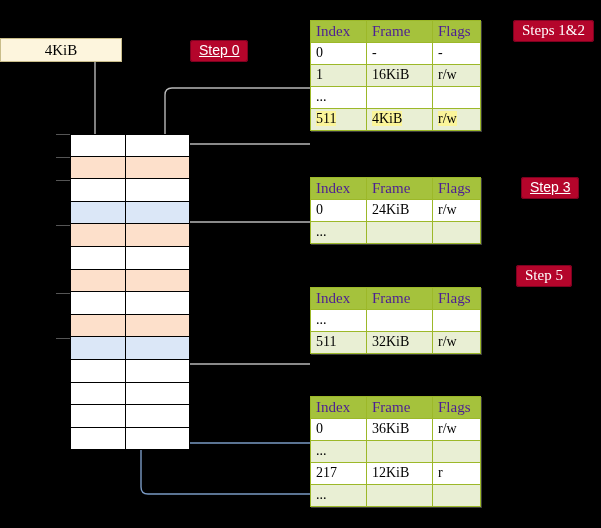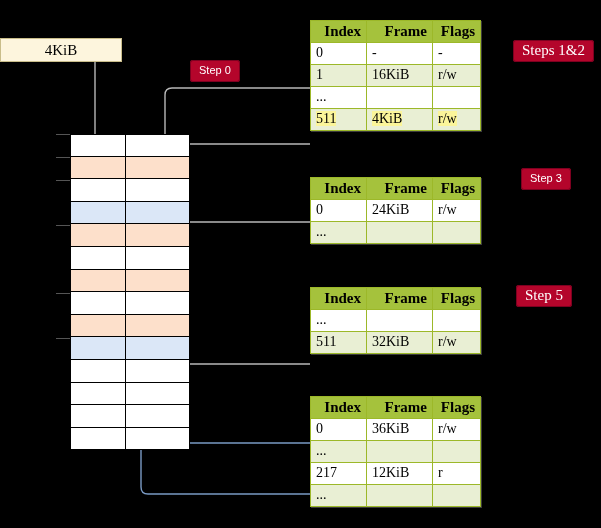--- a/index.html
+++ b/index.html
@@ -19,23 +19,22 @@
     display:flex;align-items:center;justify-content:center;
     font-size:15px;color:#000;
   }
 
   
   .pill{
     position:absolute;background:#b4052b;color:#fff;
     border-radius:3px;padding:2px 9px 3px;
     font-size:15px;line-height:17px;white-space:nowrap;
     box-shadow:0 0 0 1px #7e0020 inset;
-    margin-top:20px;
-  }
-  .pill.sans{font-family:"Liberation Sans",sans-serif;font-size:11px;}
+  }
+  .pill.sans{font-family:"Liberation Sans",sans-serif;font-size:14px;text-decoration:underline;}
 
   
   #memcol{position:absolute;left:70px;top:134px;width:120px;}
   .memrow{
     height:22.6px;box-sizing:border-box;
     border-left:1px solid #000;border-right:1px solid #000;
     border-bottom:1px solid #000;background:#fff;
   }
   .memrow:first-child{border-top:1px solid #000;}
   .memrow.used{background:#fde0cb;}
@@ -47,23 +46,22 @@
     position:absolute;border-collapse:collapse;
     background:#fff;font-size:14px;color:#000;
     box-shadow:1px 1px 0 rgba(120,120,120,.5);
   }
   .ptable th,.ptable td{
     border:1px solid #9cb829;
     padding:1px 5px 2px;text-align:left;height:22px;box-sizing:border-box;
     font-weight:normal;
   }
   .ptable th{
-    background:#a5c23c;color:#000000;font-weight:bold;font-size:15px;
+    background:#a5c23c;color:#4c1d95;font-weight:normal;font-size:15px;
     border:1px solid #9cb829;
-    text-align:right;
   }
   .ptable td.c0{width:56px;}
   .ptable td.c1{width:66px;}
   .ptable td.c2{width:48px;}
   .ptable tr.alt td{background:#e9efd4;}
   .ptable td .hl{background:#fbf59a;}
 </style>
 </head>
 <body>
 
@@ -103,21 +101,21 @@
   <div class="srcbox">
     <span>4KiB</span>
   </div>
 
   <div class="pill sans" style="left:190px;top:40px;">
     <span>Step 0</span>
   </div>
   <div class="pill" style="left:513px;top:20px;">
     <span>Steps 1&amp;2</span>
   </div>
-  <div class="pill sans" style="left:521px;top:148px;">
+  <div class="pill sans" style="left:521px;top:177px;">
     <span>Step 3</span>
   </div>
   <div class="pill" style="left:516px;top:265px;">
     <span>Step 5</span>
   </div>
 
   <div>
     <div class="tick" style="top:134px;"></div>
     <div class="tick" style="top:157px;"></div>
     <div class="tick" style="top:180px;"></div>

